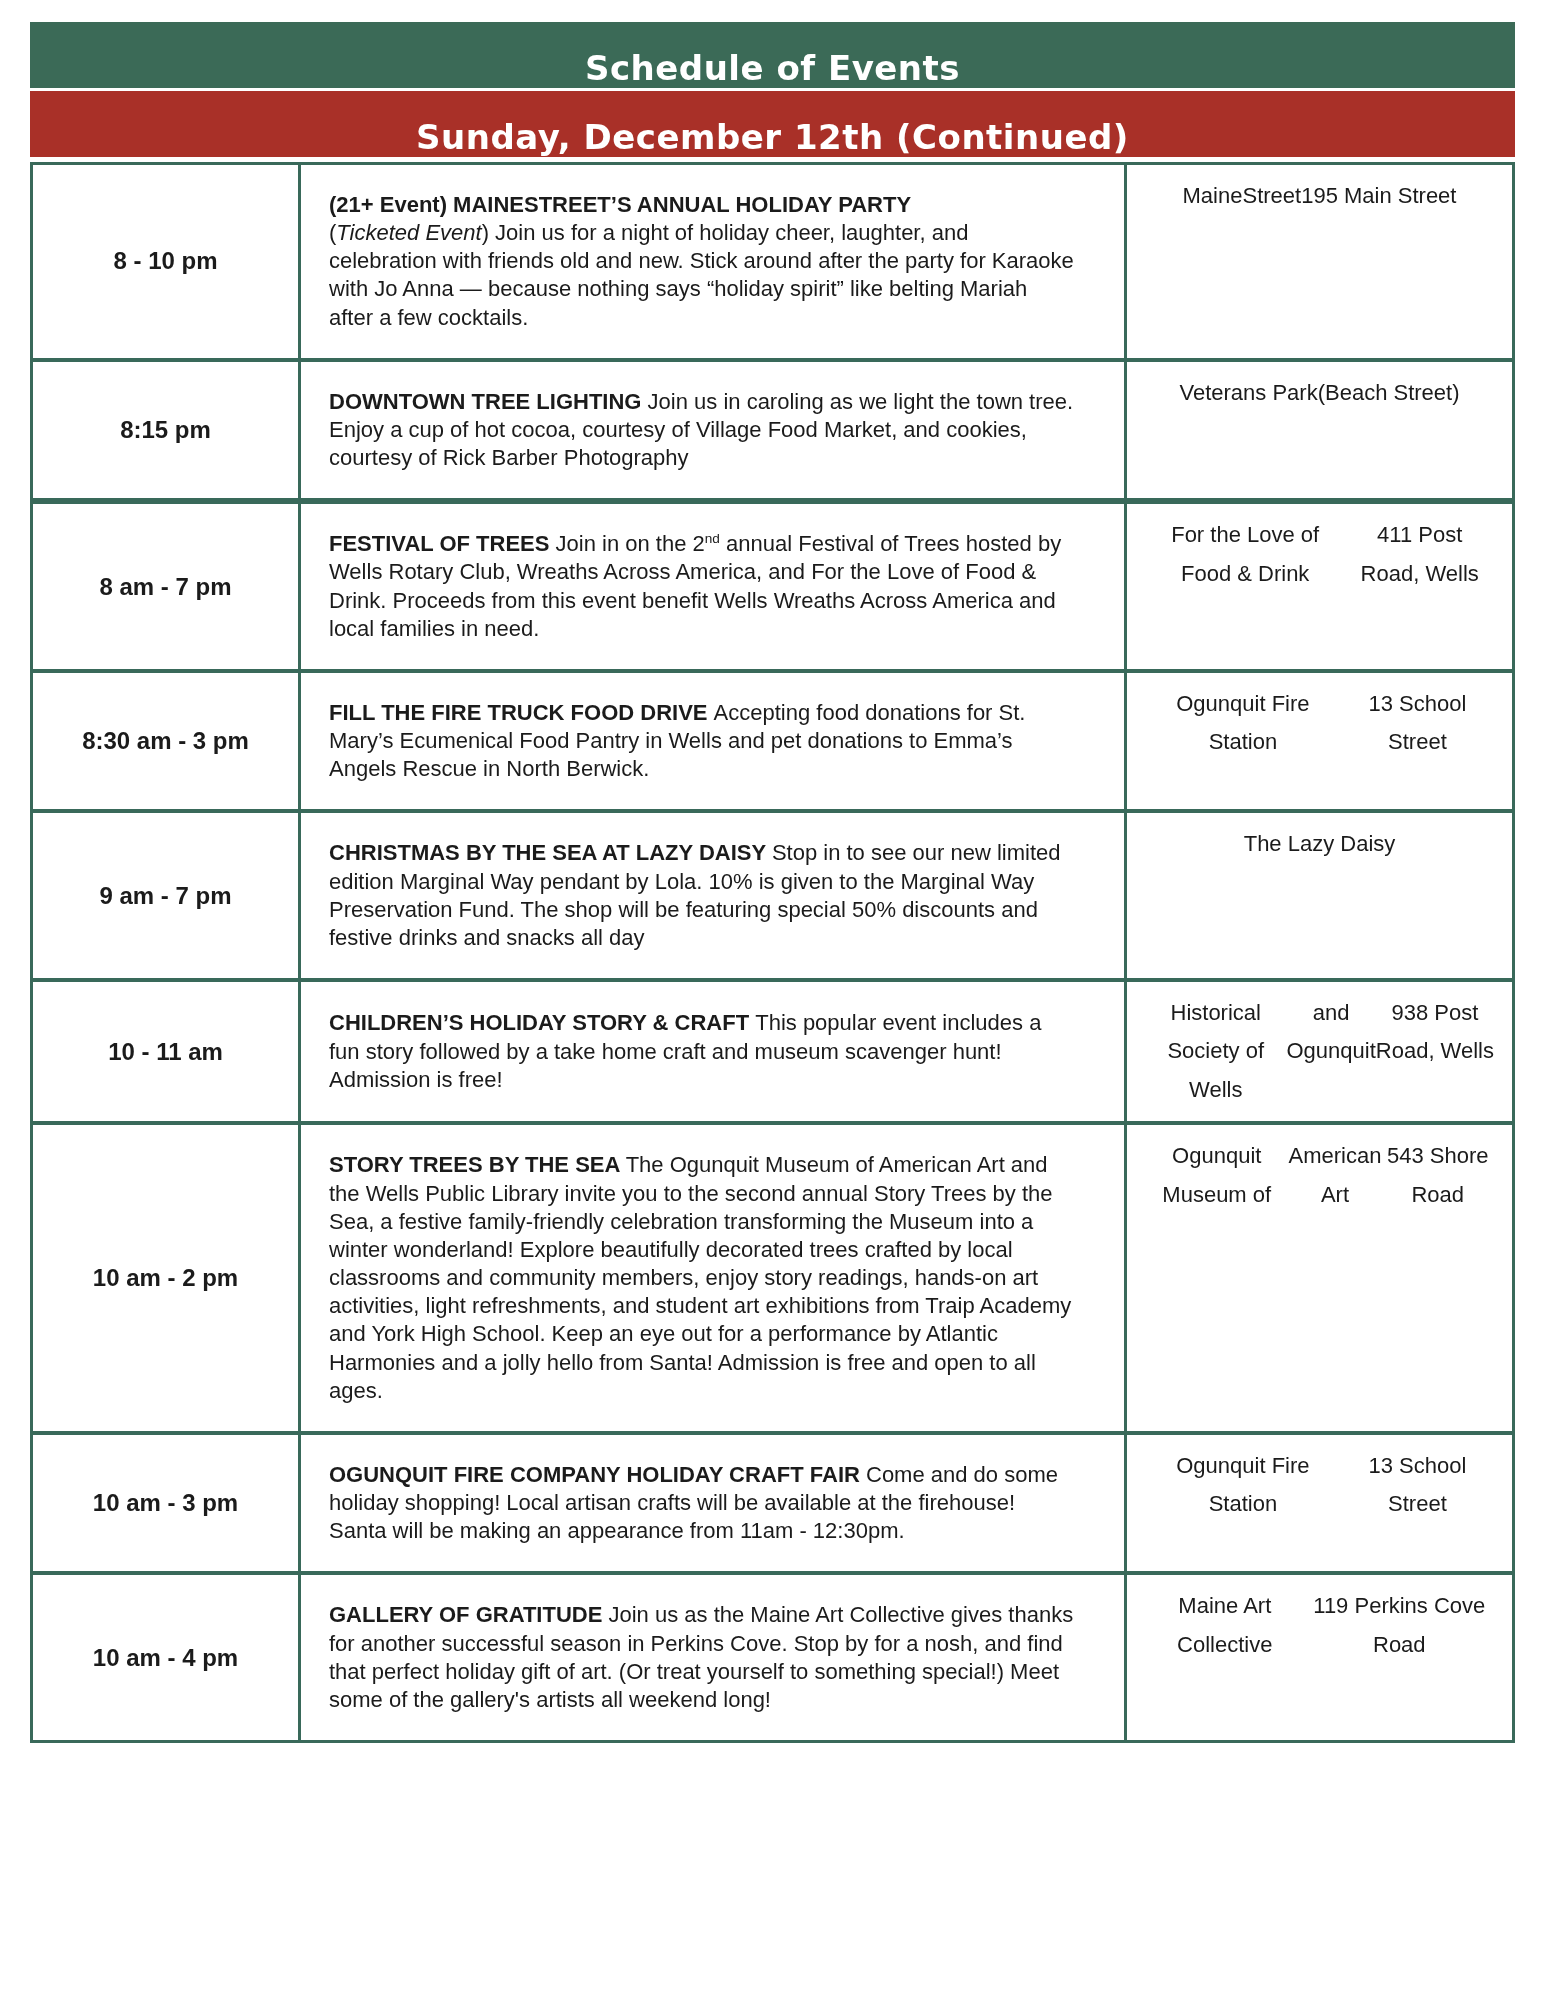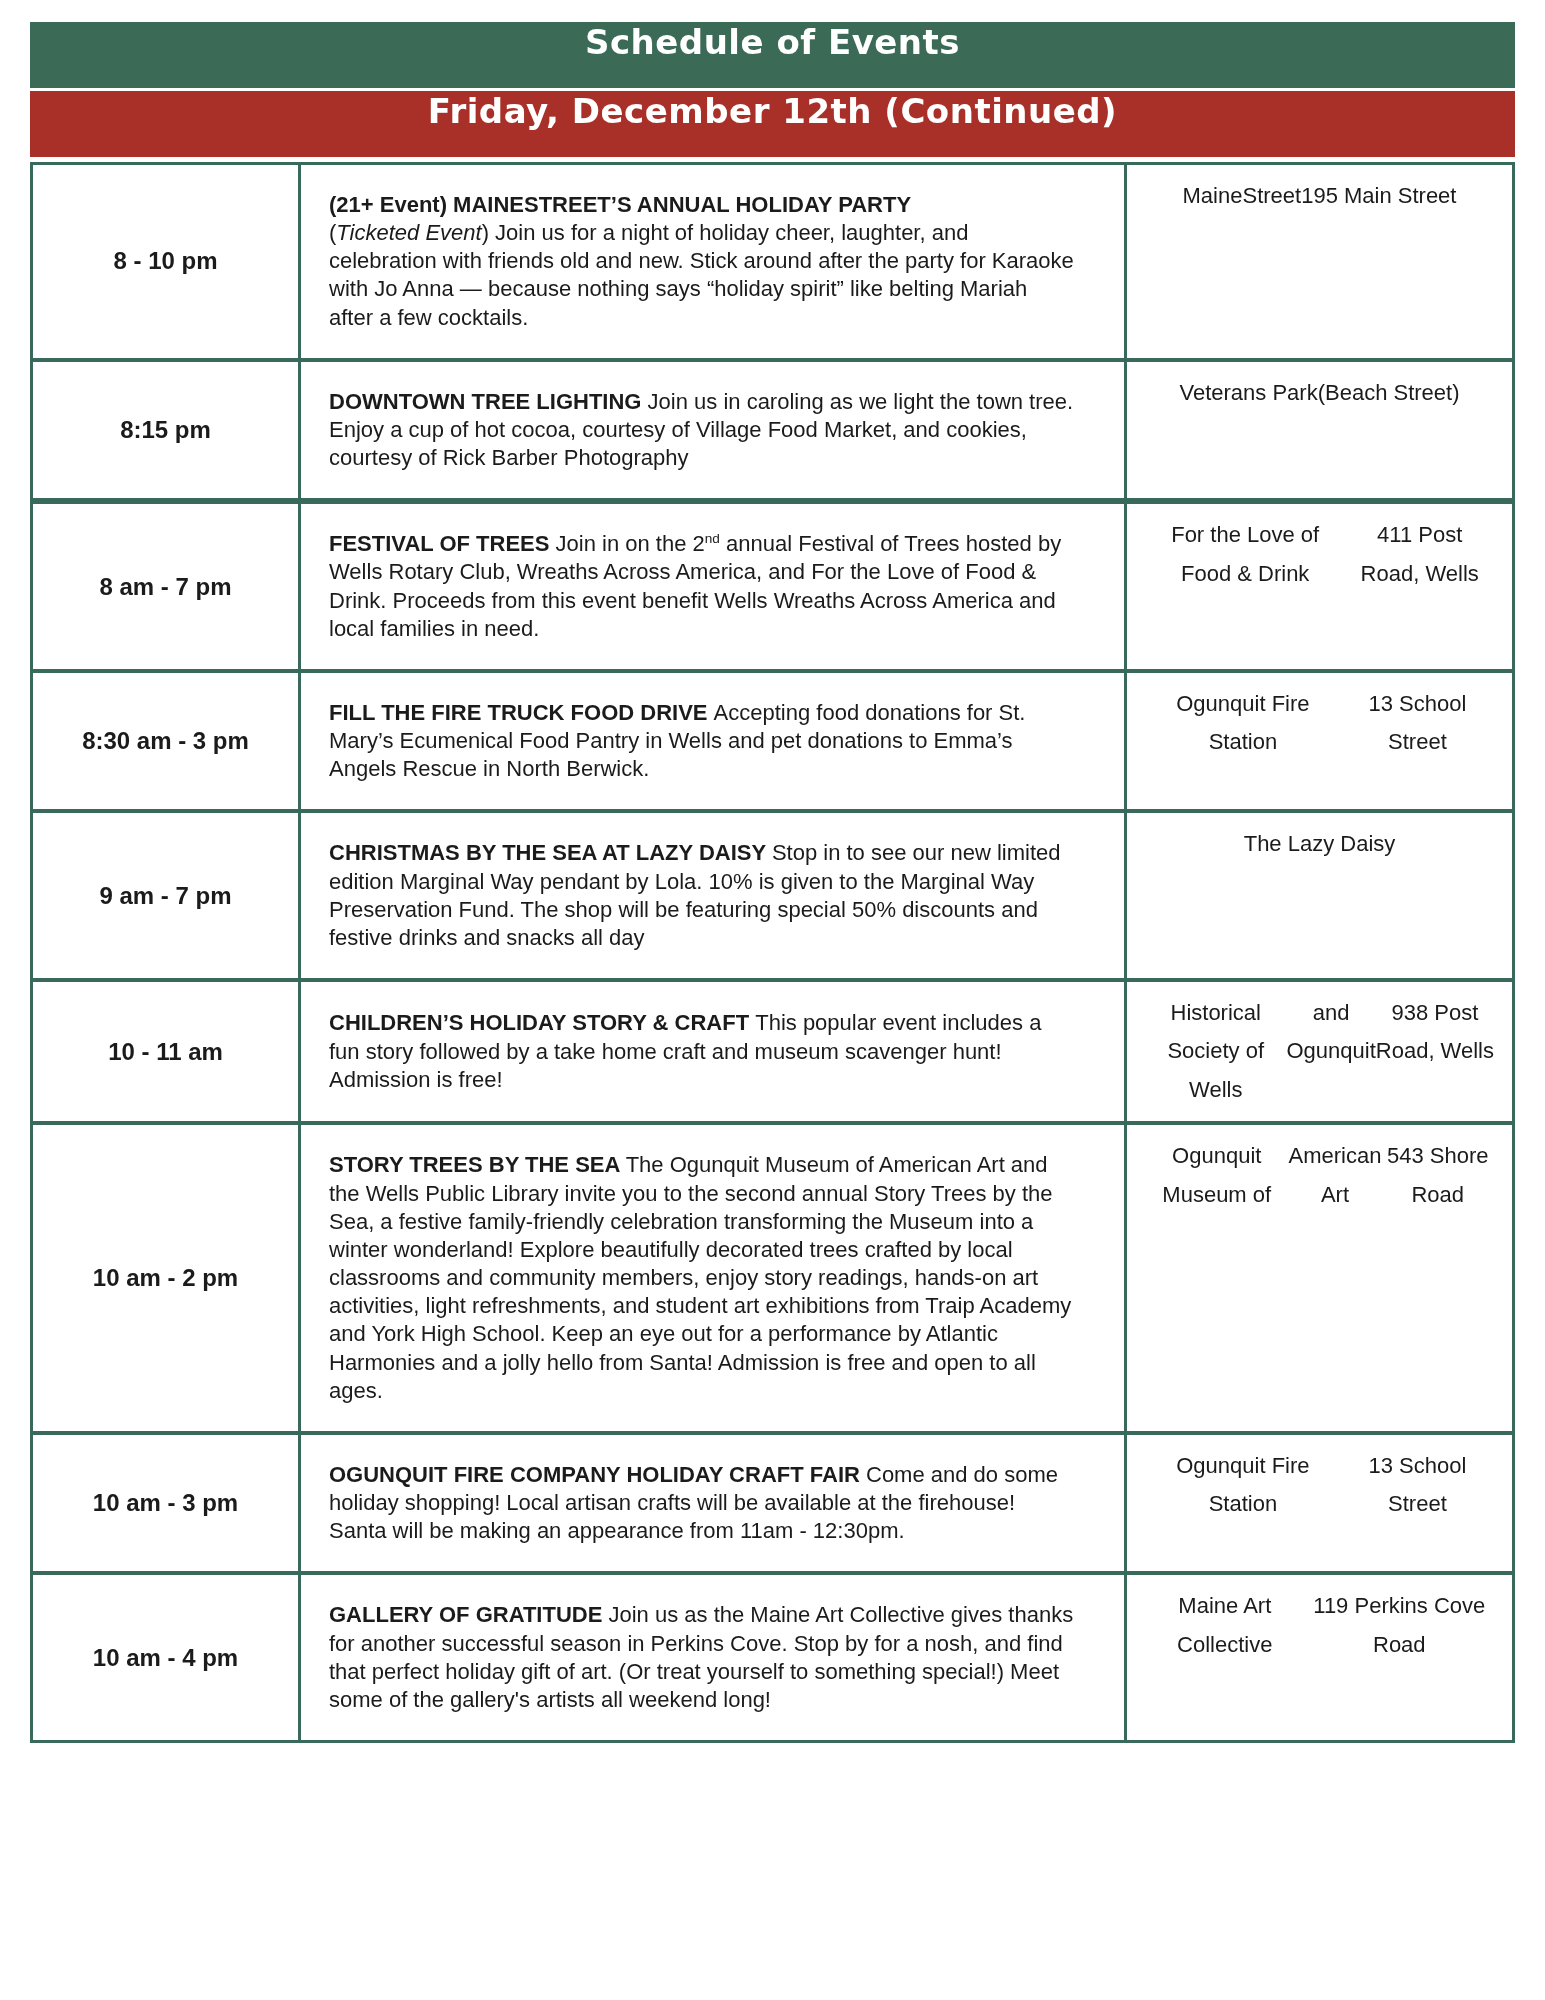--- a/index.html
+++ b/index.html
@@ -8,21 +8,21 @@
     width: 1545px;
     font-family: "Liberation Sans", "DejaVu Sans", sans-serif;
     color: #1b1b1b;
   }
   .page { padding: 22px 30px 30px 30px; }
 
   .bar {
     width: 100%;
     min-height: 66px;
     display: flex;
-    align-items: flex-start;
+    align-items: flex-end;
     justify-content: center;
     color: #ffffff;
     font-weight: 700;
     font-size: 34px;
     letter-spacing: 0.5px;
     font-family: "DejaVu Sans", "Liberation Sans", sans-serif;
   }
   .bar.green { background: #3b6a57; margin-bottom: 3px; }
   .bar.red   { background: #a93028; margin-top: 3px; margin-bottom: 5px; }
 
@@ -75,21 +75,21 @@
 </style>
 </head>
 <body>
 
 <div class="page">
   <div class="bar green">
     <span>Schedule of Events</span>
   </div>
   <div id="sections">
       <div class="bar red">
-        <span>Friday, December 12th (Continued)</span>
+        <span>Sunday, December 12th (Continued)</span>
       </div>
       <div class="etable">
         <div class="row">
           <div class="cell time">8 - 10 pm</div>
           <div class="cell desc">
             <p><b>(21+ Event) MAINESTREET’S ANNUAL HOLIDAY PARTY</b><br><span>(</span><i>Ticketed Event</i><span>) Join us for a night of holiday cheer, laughter, and celebration with friends old and new. Stick around after the party for Karaoke with Jo Anna — because nothing says “holiday spirit” like belting Mariah after a few cocktails.</span></p>
           </div>
           <div class="cell loc">
             <div class="loc-line">MaineStreet</div>
             <div class="loc-line">195 Main Street</div>

